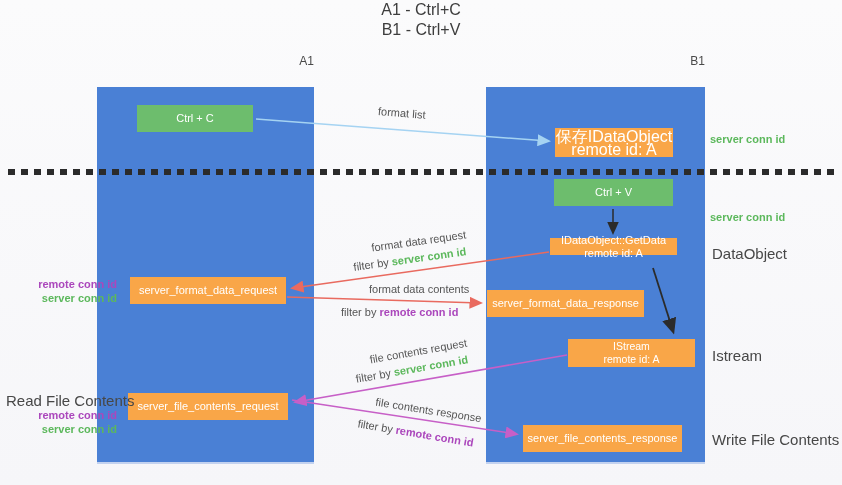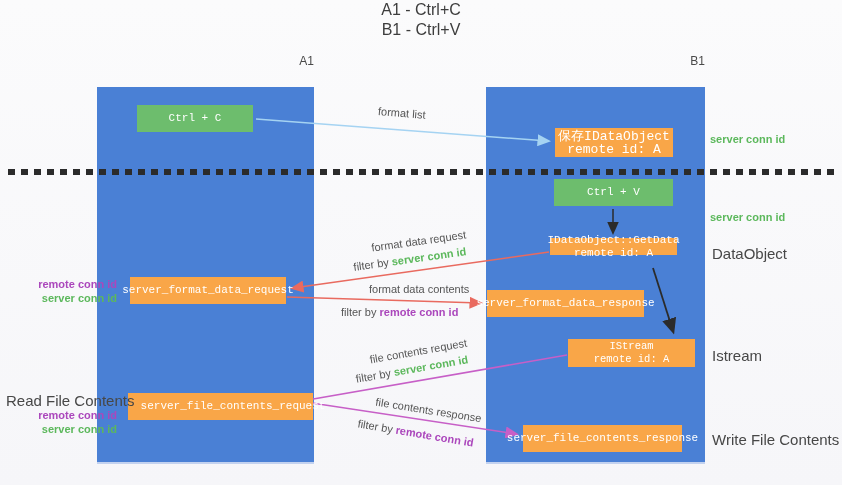--- a/index.html
+++ b/index.html
@@ -19,21 +19,21 @@
   .col-header.right{left:486px; width:219px;}
   .lifeline{
     position:absolute; top:87px; height:375px; background:#4a80d5;
     border-bottom:2px solid #c3d2ef; z-index:1;
   }
   .lifeline.left{left:97px; width:217px;}
   .lifeline.right{left:486px; width:219px;}
   svg.overlay{position:absolute; left:0; top:0; z-index:2;}
   .box{
     position:absolute; display:flex; flex-direction:column; align-items:center; justify-content:center;
-    color:#fff; z-index:3; font-size:11px; line-height:13px;font-family:Liberation Mono, monospace;
+    color:#fff; z-index:3; font-size:11px; line-height:13px;
   }
   .box.green{background:#6dbd6d;}
   .box.orange{background:#f9a648;}
   .lbl{
     position:absolute; white-space:nowrap; z-index:4; font-size:11px; color:#555;
   }
   .lbl .green-t{color:#5cb85c; font-weight:bold;}
   .lbl .purple-t{color:#ab47bc; font-weight:bold;}
   .side{position:absolute; white-space:nowrap; z-index:4; font-size:15px; color:#474747;}
   .side.green-t{color:#5cb85c; font-weight:bold; font-size:11px;}
@@ -82,21 +82,21 @@
     <line x1="287" y1="297" x2="480" y2="303" stroke="#e96a5f" stroke-width="1.5" marker-end="url(#mred)"></line>
     <line x1="653" y1="268" x2="673" y2="331" stroke="#2b2b2b" stroke-width="1.8" marker-end="url(#mblk)"></line>
     <line x1="567" y1="355" x2="296" y2="402" stroke="#c75fc7" stroke-width="1.5" marker-end="url(#mmag)"></line>
     <line x1="292" y1="400" x2="516" y2="434" stroke="#c75fc7" stroke-width="1.5" marker-end="url(#mmag)"></line>
   </svg>
 
   <div class="box green" style="left:137px; top:105px; width:116px; height:27px;">
     <div>Ctrl + C</div>
   </div>
 
-  <div class="box orange" style="left:555px; top:128px; width:118px; height:29px; font-size:13px;">
+  <div class="box orange" style="left:555px; top:128px; width:118px; height:29px; font-size:16px;">
     <div>保存IDataObject</div>
     <div>remote id: A</div>
   </div>
 
   <div class="box green" style="left:554px; top:179px; width:119px; height:27px;">
     <div>Ctrl + V</div>
   </div>
 
   <div class="box orange" style="left:550px; top:238px; width:127px; height:17px; font-size:11px;">
     <div>IDataObject::GetData</div>
@@ -109,21 +109,21 @@
 
   <div class="box orange" style="left:487px; top:290px; width:157px; height:27px;">
     <div>server_format_data_response</div>
   </div>
 
   <div class="box orange" style="left:568px; top:339px; width:127px; height:28px; font-size:10.5px;">
     <div>IStream</div>
     <div>remote id: A</div>
   </div>
 
-  <div class="box orange" style="left:128px; top:393px; width:160px; height:27px;padding-left:25px;">
+  <div class="box orange" style="left:128px; top:393px; width:160px; height:27px;">
     <div>server_file_contents_request</div>
   </div>
 
   <div class="box orange" style="left:523px; top:425px; width:159px; height:27px;">
     <div>server_file_contents_response</div>
   </div>
 
   <div class="lbl" style="left:378px; top:107px; transform:rotate(4.5deg);">format list</div>
 
   <div class="lbl" style="left:371px; top:235px; transform:rotate(-8deg);">format data request</div>

